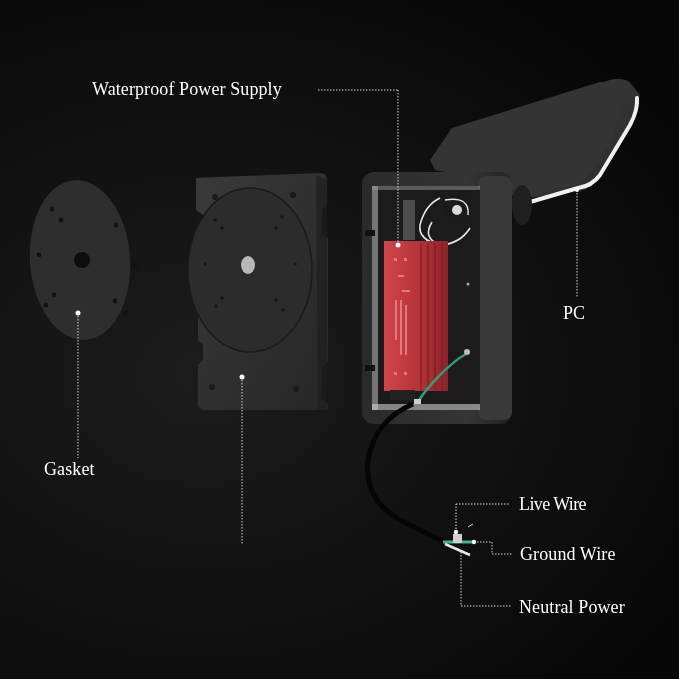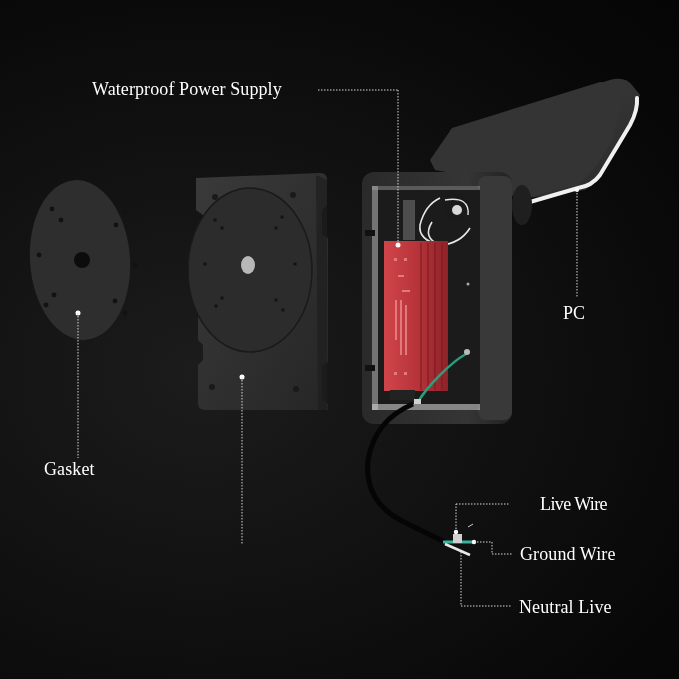--- a/index.html
+++ b/index.html
@@ -32,21 +32,21 @@
       font-family: Liberation Serif, serif;
       font-size: 18px;
       line-height: 1;
       white-space: nowrap;
       letter-spacing: 0.1px;
     }
     #lbl-wps { left: 92px; top: 80px; }
     #lbl-pc { left: 563px; top: 304px; text-align: center; }
     #lbl-gasket { left: 44px; top: 460px; }
     #lbl-backplate { left: 145px; top: 548px; }
-    #lbl-live { left: 519px; top: 495px; letter-spacing: -0.6px; margin-left: 21px; }
+    #lbl-live { left: 519px; top: 495px; letter-spacing: -0.6px; }
     #lbl-ground { left: 520px; top: 545px; text-align: right; }
     #lbl-neutral { left: 519px; top: 598px; }
   </style>
 </head>
 <body>
 
 <div class="stage">
 
   <svg class="art" viewBox="0 0 679 679" xmlns="http://www.w3.org/2000/svg">
     <defs>
@@ -204,15 +204,15 @@
       <line x1="461" y1="552" x2="461" y2="606" stroke="#d8d8d8" stroke-width="1" stroke-dasharray="1.5 1.5"></line>
       <line x1="461" y1="606" x2="512" y2="606" stroke="#d8d8d8" stroke-width="1" stroke-dasharray="1.5 1.5"></line>
     </g>
   </svg>
 
   <div id="lbl-wps" class="label">Waterproof Power Supply</div>
   <div id="lbl-pc" class="label">PC</div>
   <div id="lbl-gasket" class="label">Gasket</div>
   <div id="lbl-live" class="label">Live Wire</div>
   <div id="lbl-ground" class="label">Ground Wire</div>
-  <div id="lbl-neutral" class="label">Neutral Live</div>
+  <div id="lbl-neutral" class="label">Neutral Power</div>
 
 </div>
 
 </body></html>

